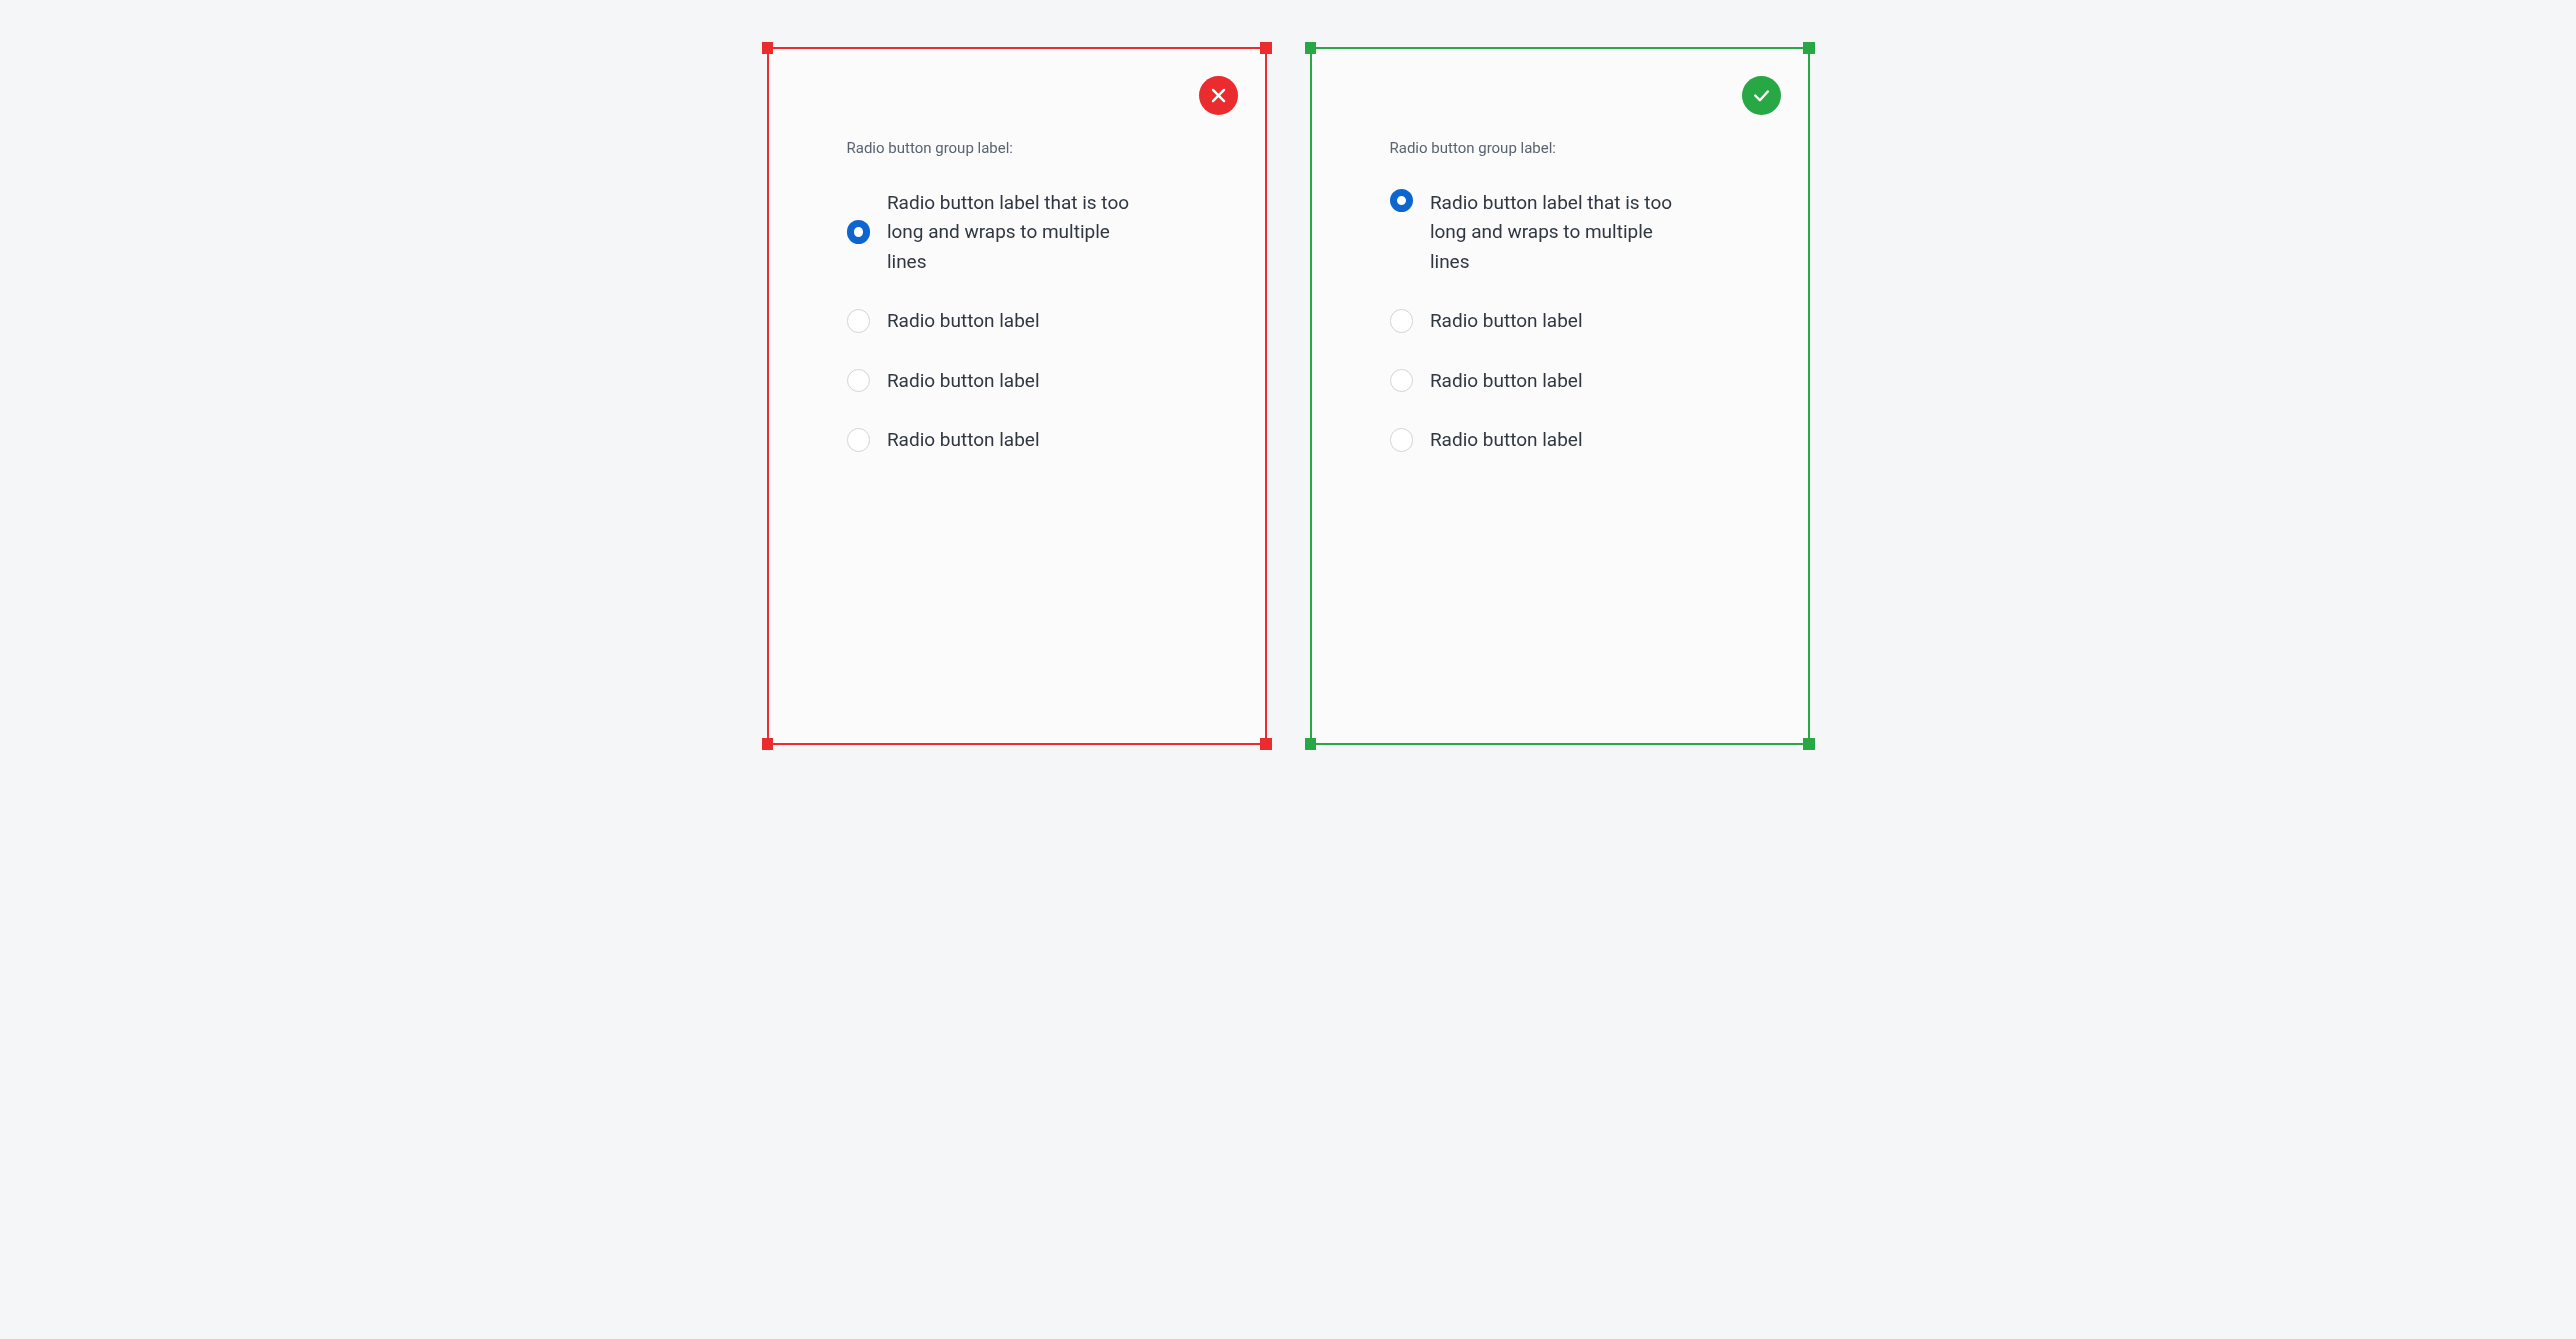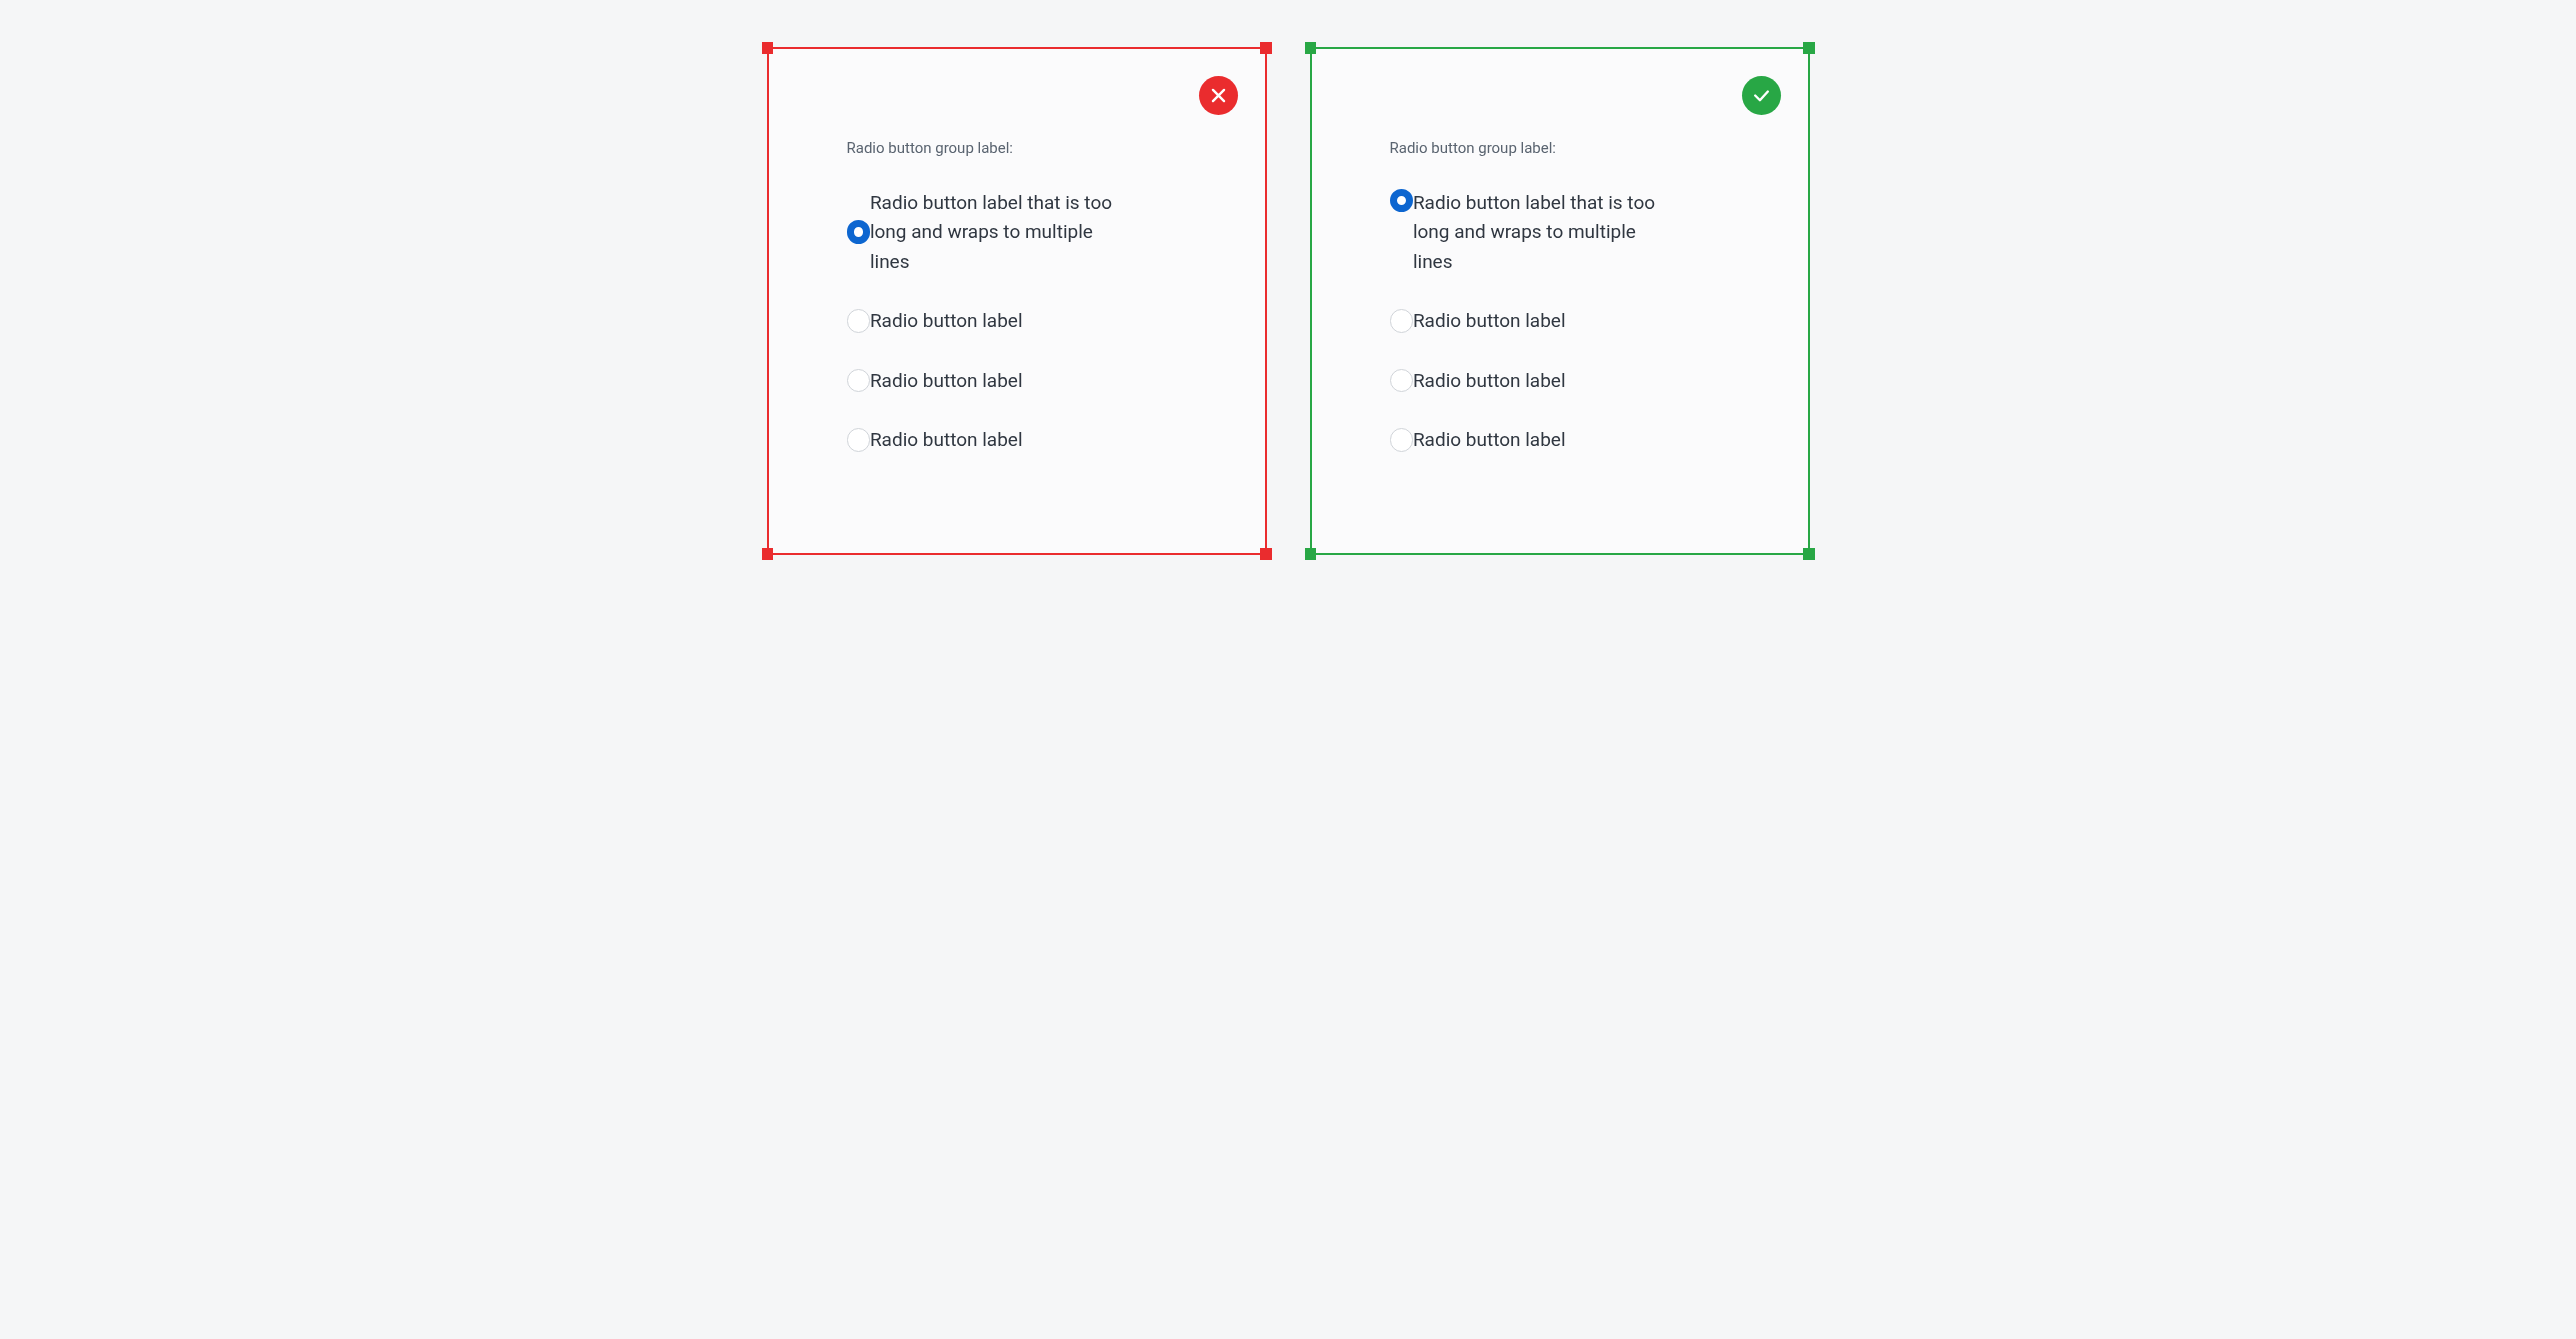--- a/index.html
+++ b/index.html
@@ -12,21 +12,21 @@
       font-family: -apple-system, BlinkMacSystemFont, "Segoe UI", Roboto, Helvetica, Arial, sans-serif;
       padding: 47px;
       display: flex;
       gap: 43px;
       justify-content: center;
       align-items: flex-start;
     }
     .panel {
       position: relative;
       width: 500px;
-      height: 508px;
+      height: 698px;
       background: #fbfbfc;
       border: 2.3px solid;
       padding: 47px 63px 47px 78px;
     }
     .panel.bad {
       border-color: #ea2c2e;
     }
     .panel.good {
       border-color: #28a745;
     }
@@ -70,20 +70,21 @@
       margin-top: 43px;
     }
     .radio-list {
       display: flex;
       flex-direction: column;
       gap: 30px;
       max-width: 289px;
     }
     .radio-item {
       display: flex;
+      gap: 17px;
     }
     .radio-item.align-top {
       align-items: flex-start;
     }
     .radio-item.align-center {
       align-items: center;
     }
     .radio-btn {
       width: 23.4px;
       height: 23.4px;

